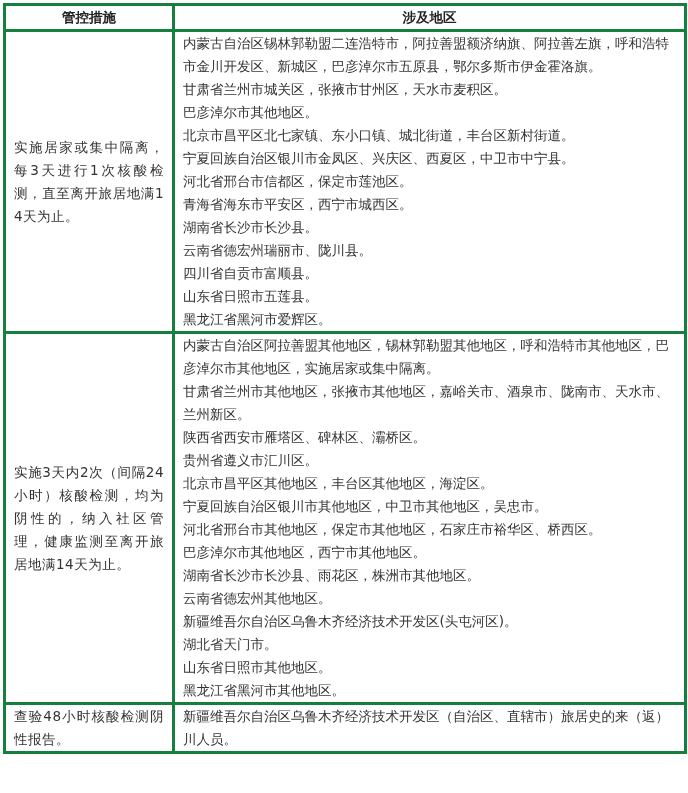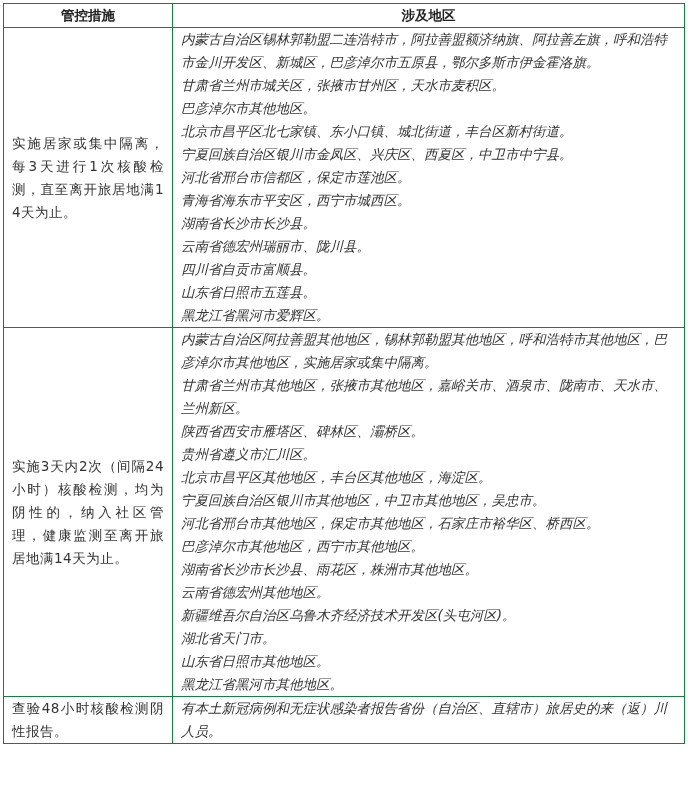--- a/index.html
+++ b/index.html
@@ -18,42 +18,41 @@
       position: absolute;
       left: 3px;
       top: 3px;
       width: 681px;
       border-collapse: collapse;
       table-layout: fixed;
       font-size: 13.5px;
     }
     table.policy th,
     table.policy td {
-      border: 1px solid #15803d;
+      border: 3px solid #15803d;
       padding: 0 8px;
       line-height: 23px;
       vertical-align: middle;
       word-break: break-all;
     }
     table.policy th {
       height: 23px;
       font-weight: bold;
       text-align: center;
       color: #222222;
       font-size: 13.5px;
     }
     col.c1 { width: 169px; }
     col.c2 { width: 512px; }
     td.measure {
       letter-spacing: 0.5px;
       text-align: justify;
     }
     td.regions .line {
       display: block;
-      font-style: italic;
     }
   </style>
 </head>
 <body>
 
 <table class="policy">
   <colgroup>
     <col class="c1">
     <col class="c2">
   </colgroup>
@@ -96,17 +95,17 @@
         <span class="line">云南省德宏州其他地区。</span>
         <span class="line">新疆维吾尔自治区乌鲁木齐经济技术开发区(头屯河区)。</span>
         <span class="line">湖北省天门市。</span>
         <span class="line">山东省日照市其他地区。</span>
         <span class="line">黑龙江省黑河市其他地区。</span>
       </td>
     </tr>
     <tr>
       <td class="measure">查验48小时核酸检测阴性报告。</td>
       <td class="regions">
-        <span class="line">有本土新冠病例和无症状感染者报告省份（自治区、直辖市）旅居史的来（返）川人员。</span>
+        <span class="line">新疆维吾尔自治区乌鲁木齐经济技术开发区（自治区、直辖市）旅居史的来（返）川人员。</span>
       </td>
     </tr>
   </tbody>
 </table>
 
 </body></html>

